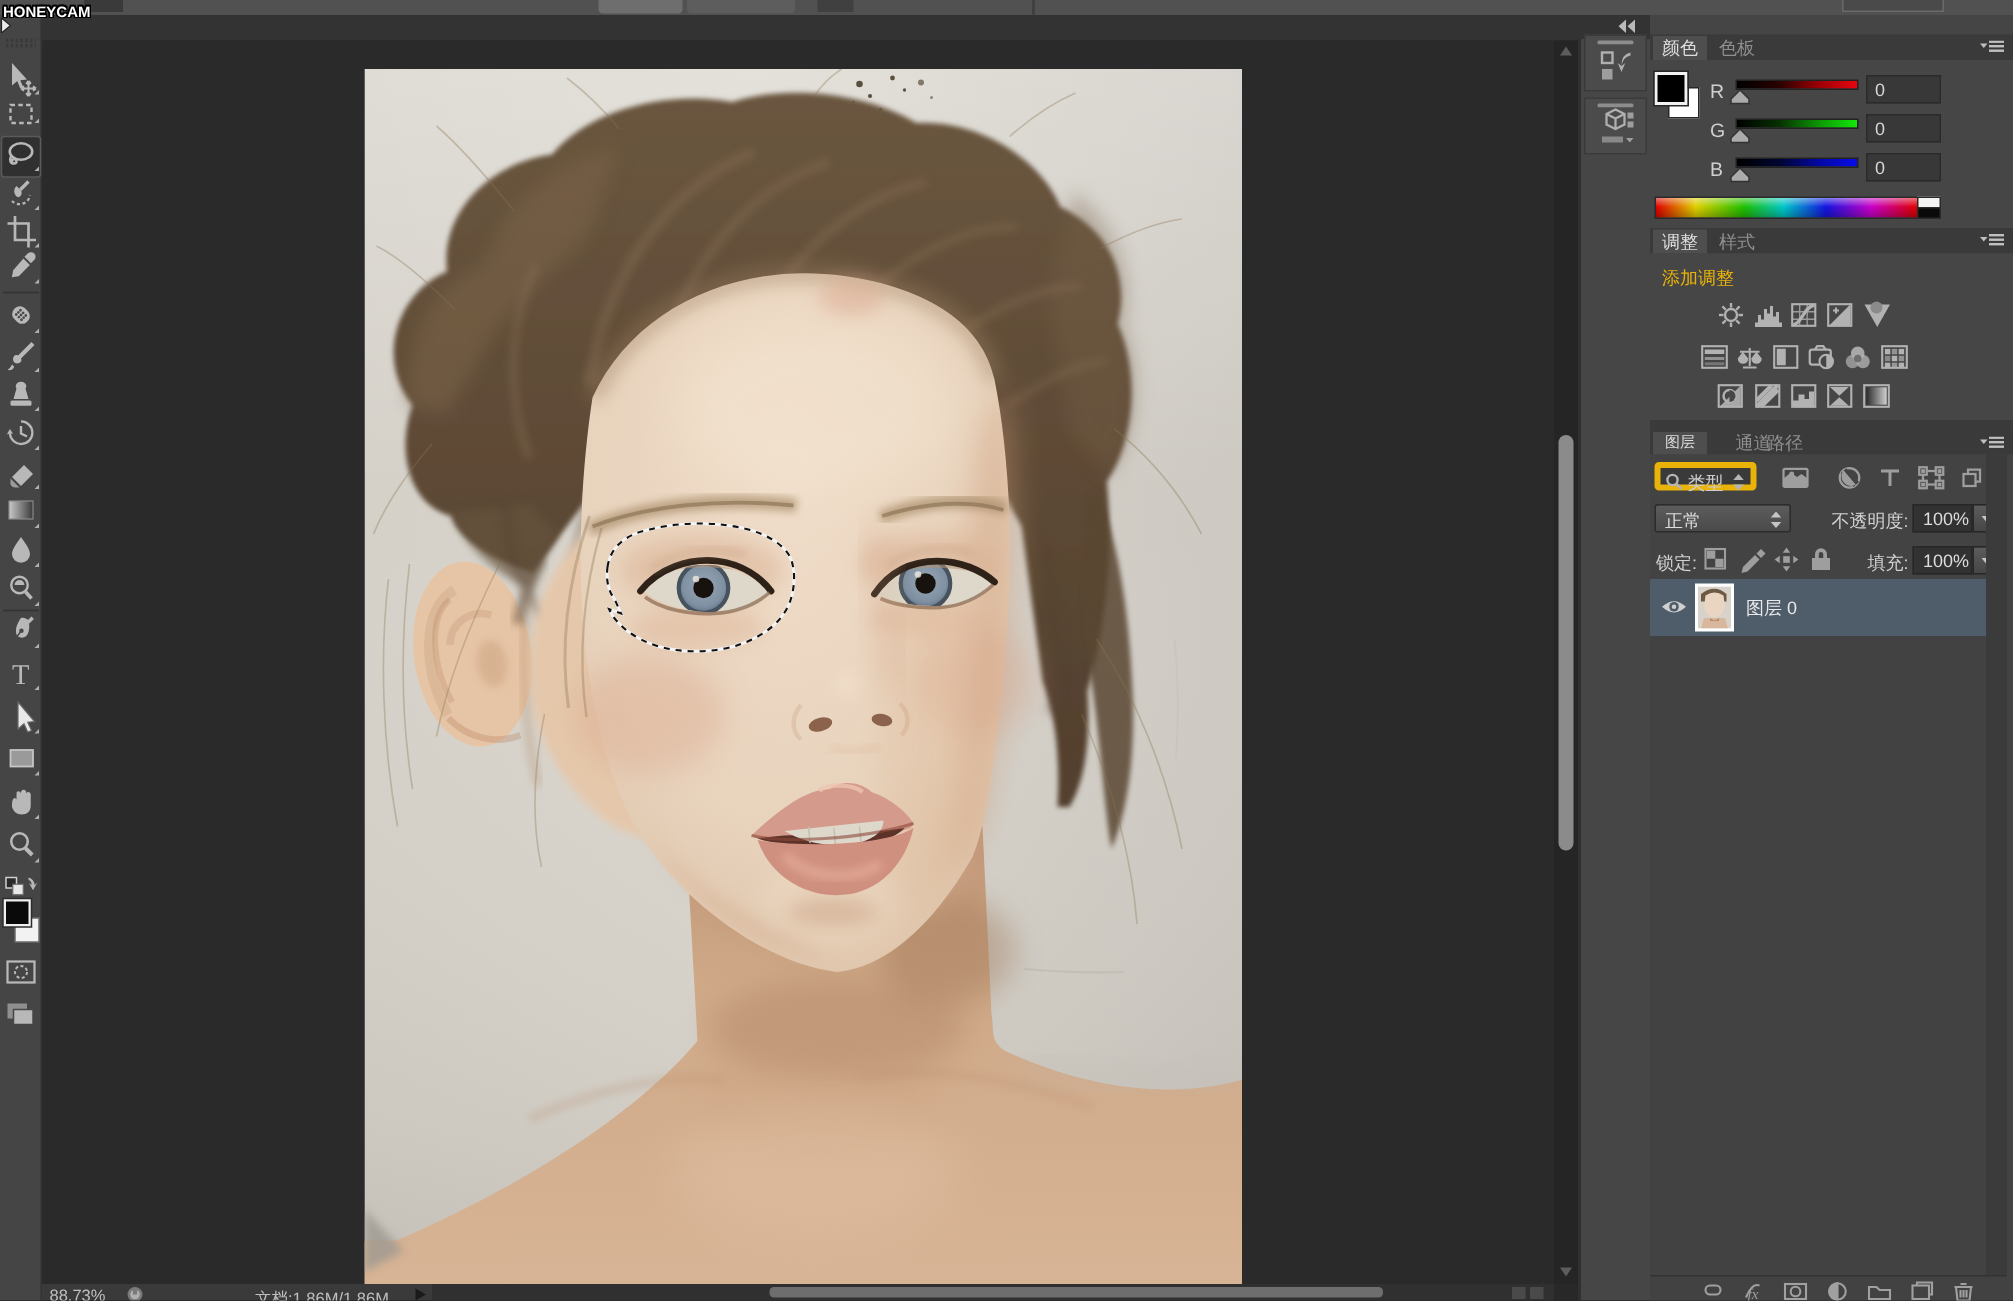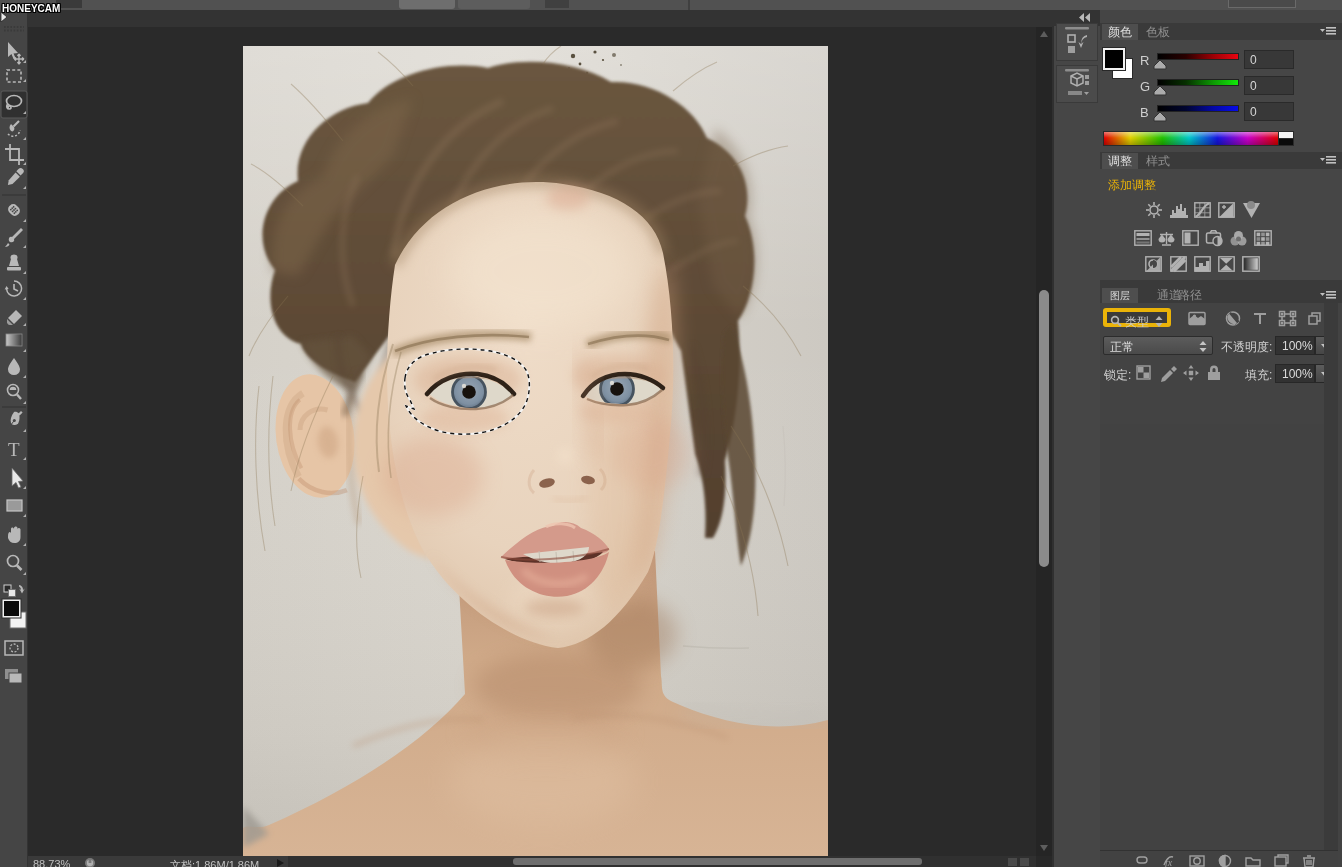--- a/index.html
+++ b/index.html
@@ -698,21 +698,21 @@
         <rect x="92.8" y="11.8" width="2.5" height="2.5" fill="#9e9e9e" stroke="none"></rect>
           <rect x="103.8" y="11.8" width="2.5" height="2.5" fill="#9e9e9e" stroke="none"></rect>
         <path d="M 124,6 l 0,-3 l 8,0 l 0,8 l -3,0"></path>
         <rect x="121" y="6" width="8" height="8"></rect>
       </g>
       <path d="M 1,9 l 5,-4 l 4,3 l 3,-2 l 4,3 l 0,5 l -16,0 z" fill="#9e9e9e"></path>
       <circle cx="6.5" cy="6" r="1.6" fill="#9e9e9e"></circle>
     </svg>
     <div style="position:absolute; left:224px; top:3px; width:12px; height:22px; background:linear-gradient(#777 0 50%, #2e2e2e 50% 100%); border:1px solid #2c2c2c;"></div>
 
-    <div style="position:absolute; left:3px; top:33px; width:110px; height:19px; background:linear-gradient(#5c5c5c,#4a4a4a); border:1px solid #2c2c2c; border-radius:2px;">
+    <div style="position:absolute; left:3px; top:33px; width:91px; height:19px; background:linear-gradient(#5c5c5c,#4a4a4a); border:1px solid #2c2c2c; border-radius:2px;">
       <span style="position:absolute; left:6px; top:2px; font-size:12px; color:#dcdcdc;">正常</span>
       <svg style="position:absolute; right:5px; top:4px;" width="8" height="11" viewBox="0 0 8 11">
           <path d="M 4,0 L 7.5,4 L 0.5,4 Z" fill="#c5c5c5"></path>
           <path d="M 4,11 L 7.5,7 L 0.5,7 Z" fill="#c5c5c5"></path>
         </svg>
     </div>
     <span style="position:absolute; left:121px; top:36px; font-size:12px; color:#d2d2d2;text-align:center;">不透明度:</span>
     <div style="position:absolute; left:175px; top:33px; width:40px; height:19px; background:#323232; border:1px solid #272727; color:#dcdcdc; font-size:12px; line-height:18px; padding-left:6px;">100%</div>
     <div style="position:absolute; left:215px; top:33px; width:20px; height:19px; background:linear-gradient(#5c5c5c,#464646); border:1px solid #272727;">
       <svg style="position:absolute; left:5px; top:7px;" width="9" height="6" viewBox="0 0 9 6">
@@ -735,20 +735,37 @@
       </g>
     </svg>
     <span style="position:absolute; left:145px; top:64px; font-size:12px; color:#d2d2d2;">填充:</span>
     <div style="position:absolute; left:175px; top:61px; width:40px; height:19px; background:#323232; border:1px solid #272727; color:#dcdcdc; font-size:12px; line-height:18px; padding-left:6px;">100%</div>
     <div style="position:absolute; left:215px; top:61px; width:20px; height:19px; background:linear-gradient(#5c5c5c,#464646); border:1px solid #272727;">
       <svg style="position:absolute; left:5px; top:7px;" width="9" height="6" viewBox="0 0 9 6">
           <path d="M 0,0 L 9,0 L 4.5,5.5 Z" fill="#c5c5c5"></path>
         </svg>
     </div>
 
+    <div style="position:absolute; left:0px; top:83px; width:224px; height:38px; background:#4f5d6b;">
+      <svg style="position:absolute; left:7px; top:12px;" width="18" height="13" viewBox="0 0 18 13">
+        <path d="M 1,6.5 Q 9,-1 17,6.5 Q 9,14 1,6.5 Z" fill="#cfcfcf"></path>
+        <circle cx="9" cy="6.5" r="3.2" fill="#4f5d6b"></circle>
+        <circle cx="9" cy="6.5" r="1.5" fill="#cfcfcf"></circle>
+      </svg>
+      <div style="position:absolute; left:30px; top:3px; width:26px; height:32px; background:#fff;">
+        <svg style="position:absolute; left:2px; top:2px;" width="22" height="28" viewBox="0 0 22 28">
+          <rect width="22" height="28" fill="#d7d2ca"></rect>
+          <path d="M 2,5 Q 11,-2 19,5 L 19,10 L 2,10 Z" fill="#6e5a43"></path>
+          <path d="M 5,6 Q 11,2 17,6 L 18,14 Q 16,20 11,21 Q 6,20 4,14 Z" fill="#e9d5c1"></path>
+          <path d="M 4,21 L 18,21 L 20,28 L 2,28 Z" fill="#d9b79c"></path>
+          <path d="M 8,21 Q 11,24 14,21 L 14,23 L 8,23 Z" fill="#b58a69"></path>
+        </svg>
+      </div>
+      <span style="position:absolute; left:64px; top:11px; font-size:12px; color:#e8e8e8;">图层 0</span>
+    </div>
 
     <div style="position:absolute; left:0; top:121px; width:224px; height:426px; background:#424242;"></div>
     <div style="position:absolute; left:224px; top:0px; width:14px; height:547px; background:#3b3b3b;"></div>
     <div style="position:absolute; left:0; top:547px; width:238px; height:17px; background:#424242; border-top:1px solid #323232;text-decoration:underline;">
       <svg style="position:absolute; left:34px; top:3px;" width="190" height="14" viewBox="0 0 190 14">
         <g stroke="#a0a0a0" fill="none" stroke-width="1.4">
           <path d="M 3,7 a 3,3 0 0 1 3,-3 l 4,0 a 3,3 0 0 1 0,6 M 13,7 a 3,3 0 0 1 -3,3 l -4,0 a 3,3 0 0 1 0,-6" transform="translate(0,-1)"></path>
           <g transform="translate(28,0)">
               <path d="M 2,11 Q 6,1 11,3"></path>
               <text x="3" y="12" font-size="10" fill="#a0a0a0" stroke="none" font-style="italic" font-family="Liberation Serif">fx</text>

